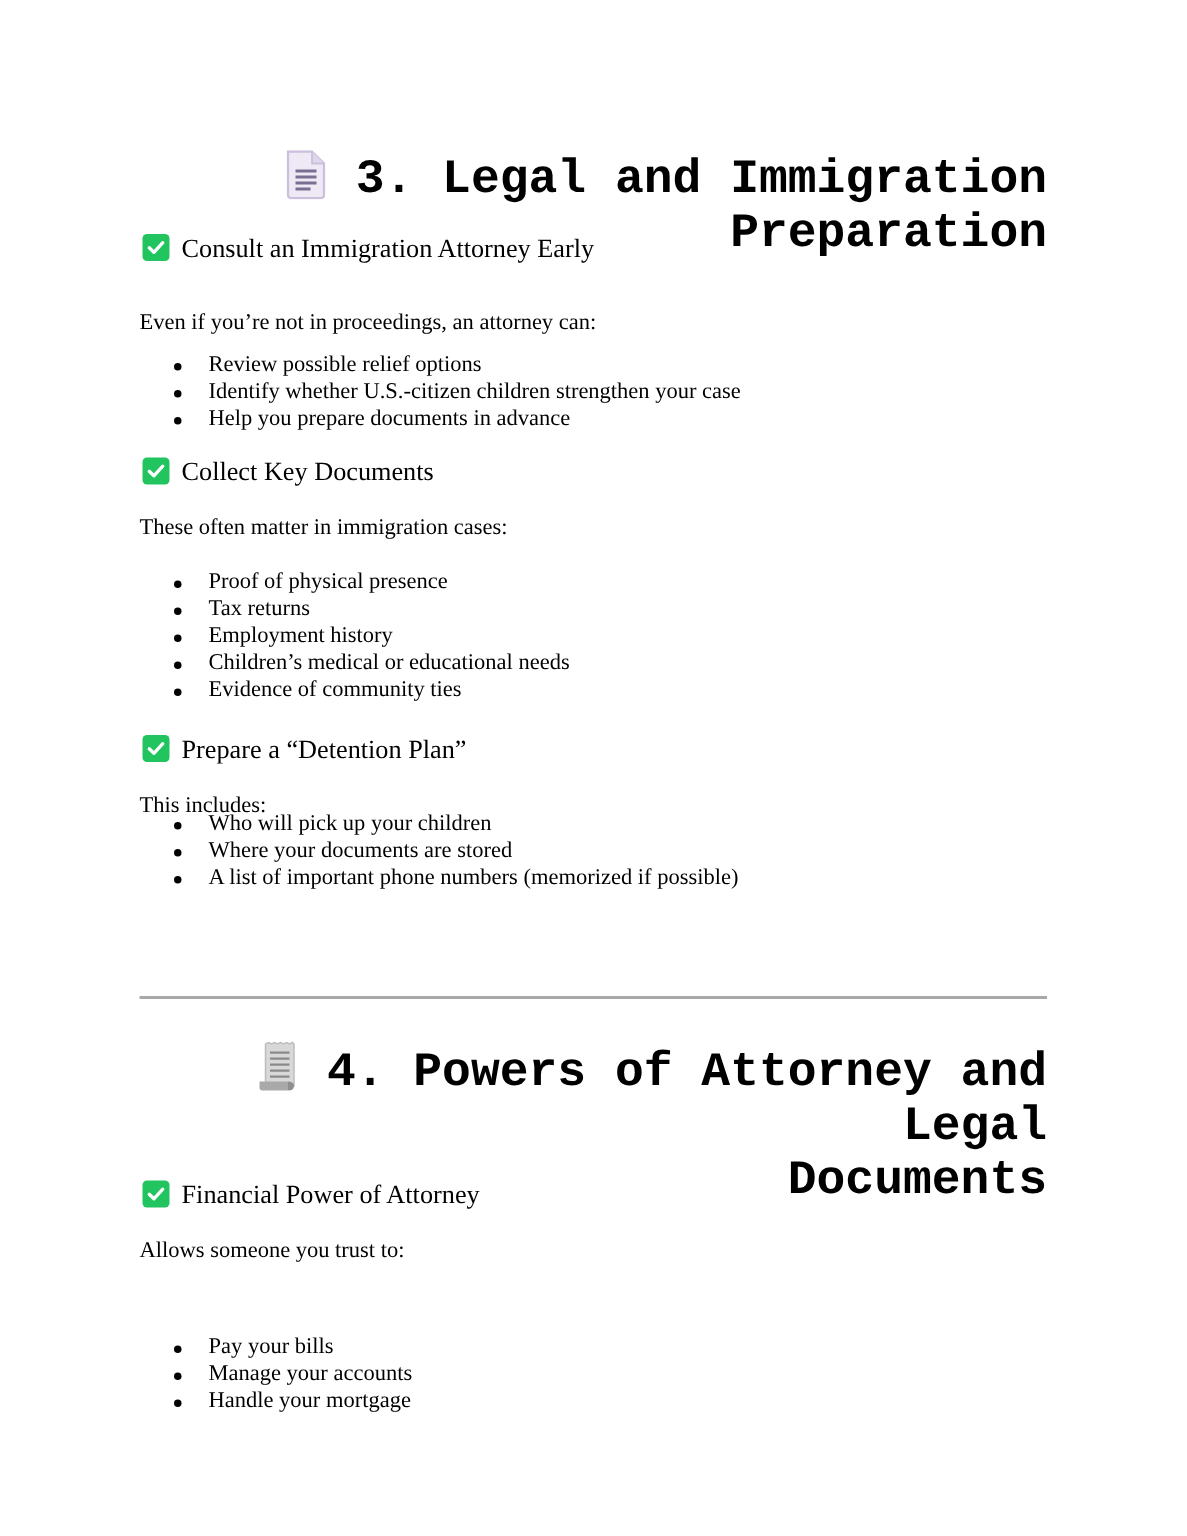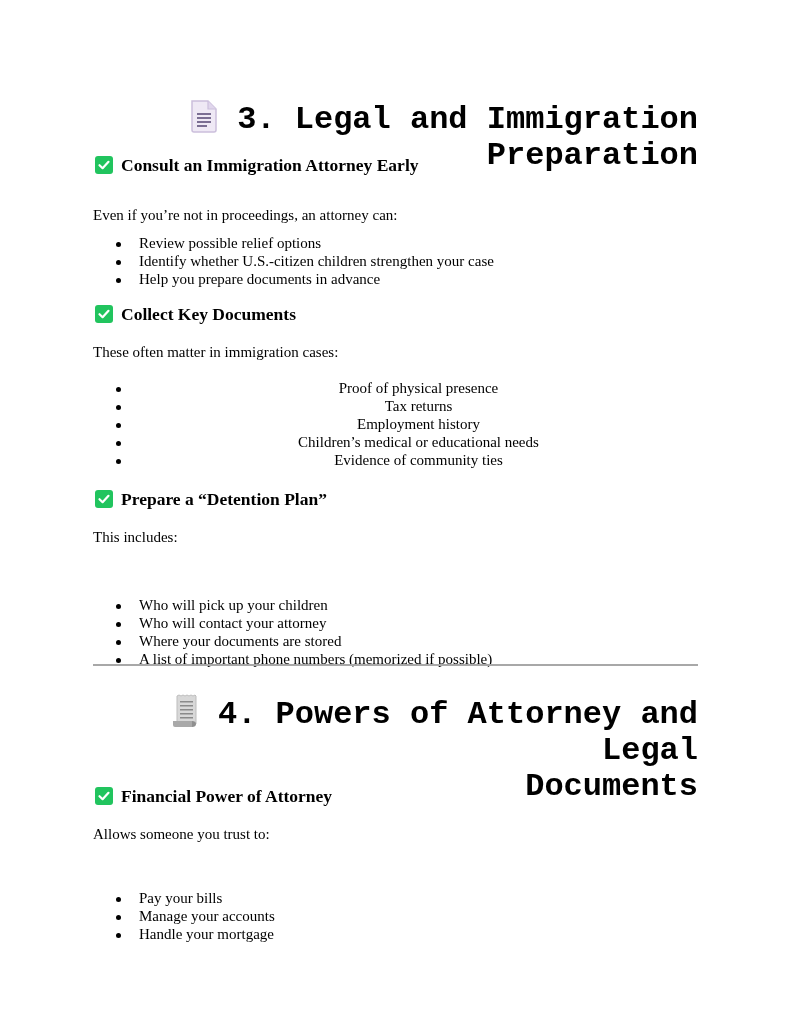--- a/index.html
+++ b/index.html
@@ -10,21 +10,21 @@
   }
   .page { position: absolute; left: 93px; top: 0; width: 605px; }
   h1 {
     font-family: Liberation Mono, monospace;
     font-weight: bold; font-size: 32px; line-height: 36px;
     margin: 0; padding: 0; text-align: right;
   }
   h1 .icon { display: inline-block; width: 30px; height: 34px; vertical-align: -5px; margin-right: 18px; margin-left: 7px; }
   h3 {
     font-family: "Liberation Serif", serif;
-    font-weight: bold; font-size: 17.5px; line-height: 22px;
+    font-weight: normal; font-size: 17.5px; line-height: 22px;
     margin: 0; padding: 0; display: flex; align-items: center;
   }
   h3 .check {
     display: inline-block; width: 18px; height: 18px; margin-left: 2px; margin-right: 8px;
     background: #21c45e; border-radius: 3px; position: relative; flex: none;
   }
   h3 .check svg { position: absolute; left: 2px; top: 2px; }
   p { margin: 0; font-size: 15px; line-height: 20px; }
   ul { margin: 0; padding: 0; list-style: none; }
   li { font-size: 15px; line-height: 18px; position: relative; padding-left: 46px; }
@@ -70,40 +70,39 @@
 
   <h3 class="abs" style="top:303px;">
     <span class="check">
       <svg width="14" height="14" viewBox="0 0 14 14">
           <path d="M2.5 7.2 L5.6 10.2 L11.5 3.8" fill="none" stroke="#fff" stroke-width="2.2" stroke-linecap="round" stroke-linejoin="round"></path>
         </svg>
     </span>
       <span>Collect Key Documents</span>
   </h3>
   <p class="abs" style="top:342px;">These often matter in immigration cases:</p>
-  <ul class="abs" style="top:379px; width:605px;text-align:center;">
+  <ul class="abs" style="top:379px; width:605px;">
     <li>Proof of physical presence</li>
     <li>Tax returns</li>
     <li>Employment history</li>
     <li>Children’s medical or educational needs</li>
     <li>Evidence of community ties</li>
   </ul>
 
   <h3 class="abs" style="top:488px;">
     <span class="check">
       <svg width="14" height="14" viewBox="0 0 14 14">
           <path d="M2.5 7.2 L5.6 10.2 L11.5 3.8" fill="none" stroke="#fff" stroke-width="2.2" stroke-linecap="round" stroke-linejoin="round"></path>
         </svg>
     </span>
       <span>Prepare a “Detention Plan”</span>
   </h3>
   <p class="abs" style="top:527px;">This includes:</p>
-  <ul class="abs" style="top:596px; width:605px;">
+  <ul class="abs" style="top:540px; width:605px;">
     <li>Who will pick up your children</li>
-    <li>Who will contact your attorney</li>
     <li>Where your documents are stored</li>
     <li>A list of important phone numbers (memorized if possible)</li>
   </ul>
 
   <hr class="abs" style="top:664px;">
 
   <h1 class="abs" style="top:694px; width:605px;">
     <span class="icon">
       <svg width="30" height="34" viewBox="0 0 30 34">
         <path d="M7 2 L9 1 L11 2 L13 1 L15 2 L17 1 L19 2 L21 1 L23 2 L25 1 L26 2 V30 H7 Z" fill="#d8d8d8" stroke="#bdbdbd" stroke-width="1"></path>

